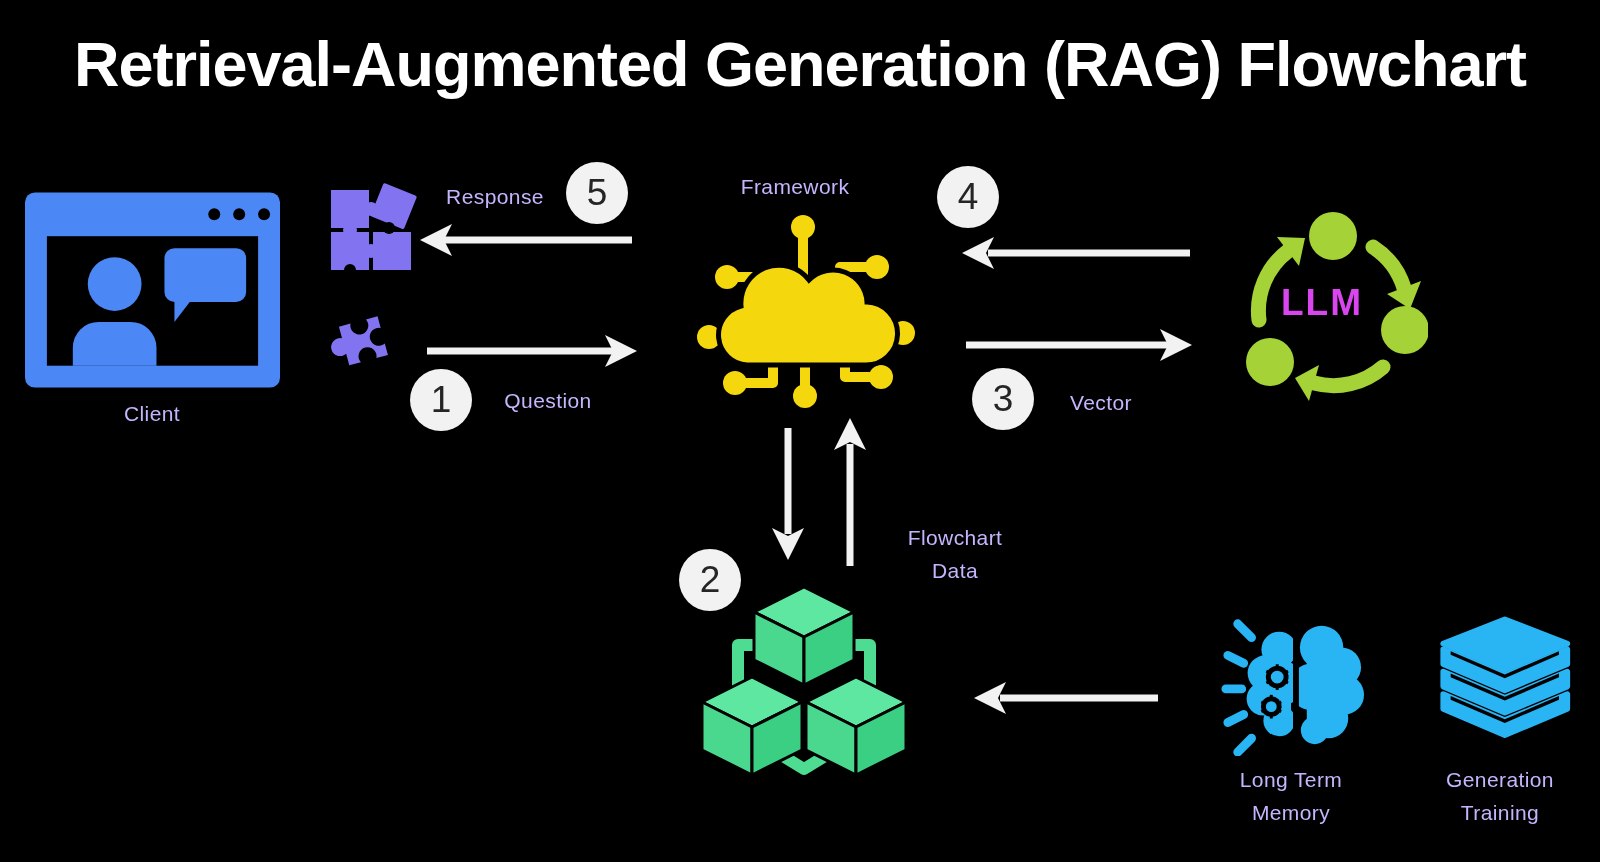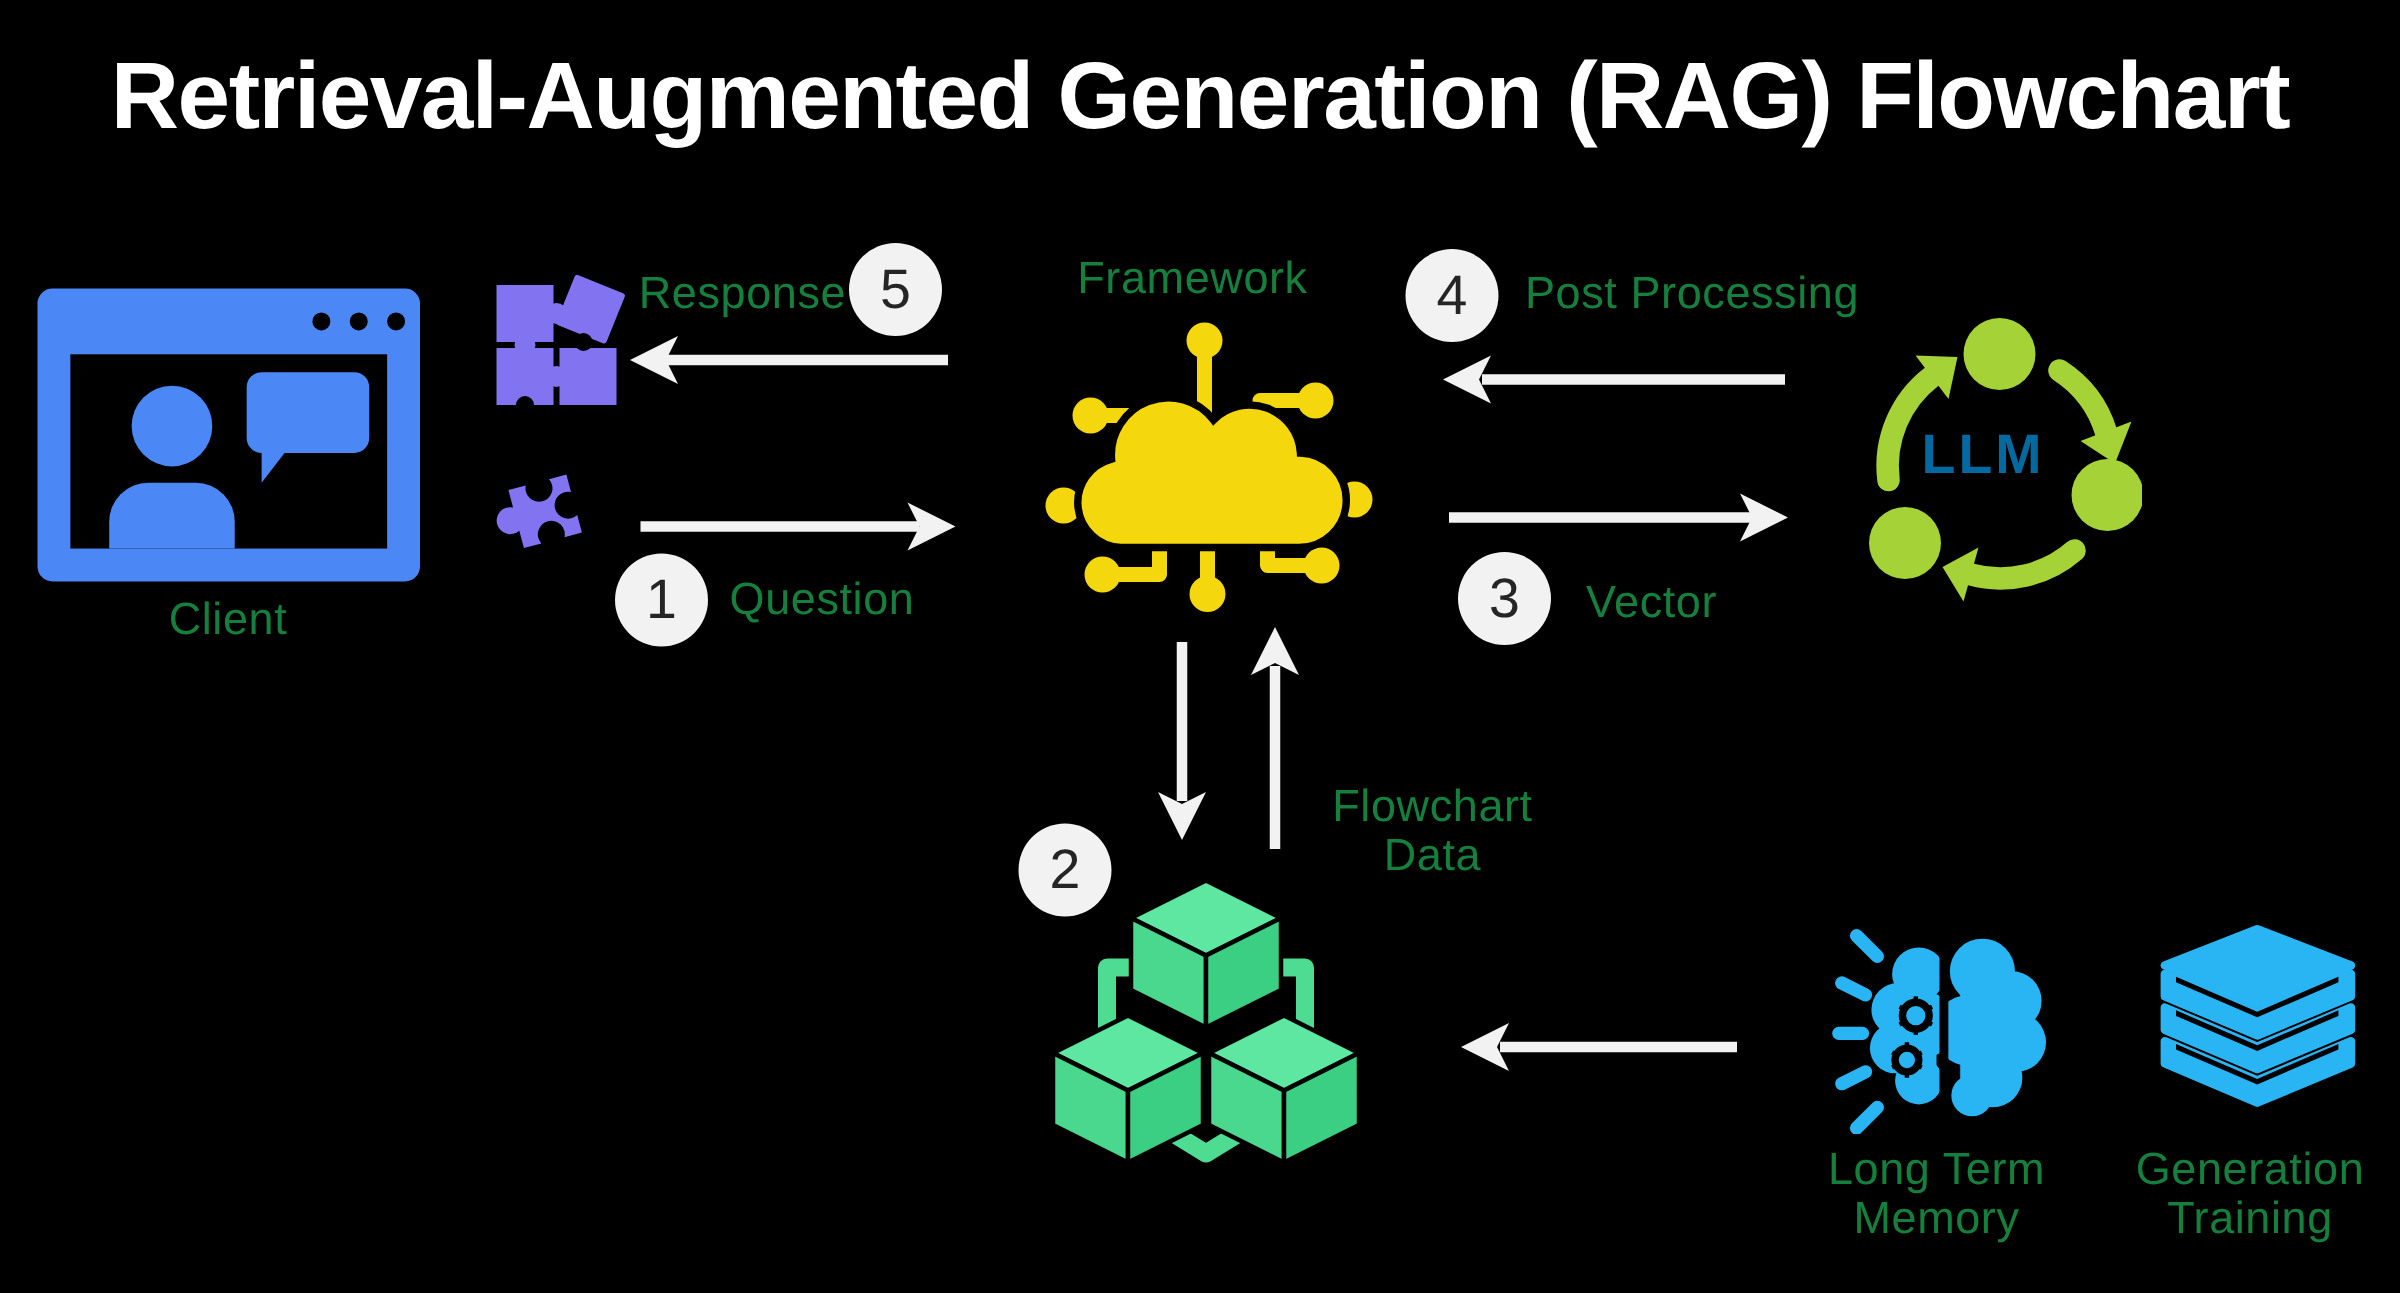--- a/index.html
+++ b/index.html
@@ -1,27 +1,27 @@
 <!DOCTYPE html>
 <html><head>
 <meta charset="utf-8">
 <style>
   html,body{margin:0;padding:0;background:#000;}
   #canvas{position:relative;width:1600px;height:862px;background:#000000;overflow:hidden;
           font-family:"Liberation Sans",sans-serif;}
   .title{position:absolute;left:50%;top:64px;transform:translate(-50%,-50%);
          color:#ffffff;font-size:63px;font-weight:bold;letter-spacing:-1px;white-space:nowrap;
          font-family:"Liberation Sans",sans-serif;}
-  .lbl{position:absolute;transform:translate(-50%,-50%);color:#15803d;font-size:30px;
+  .lbl{position:absolute;transform:translate(-50%,-50%);color:#c4b5fd;font-size:21px;
        letter-spacing:.4px;white-space:nowrap;text-align:center;line-height:33px;}
   .badge{position:absolute;width:62px;height:62px;border-radius:50%;background:#f2f2f2;
          color:#252525;font-size:37px;display:flex;align-items:center;justify-content:center;
          transform:translate(-50%,-50%);}
   .icon,.arrow{position:absolute;display:block;}
-  .llm-text{position:absolute;transform:translate(-50%,-50%);color:#0369a1;
+  .llm-text{position:absolute;transform:translate(-50%,-50%);color:#d946ef;
             font-size:37px;font-weight:bold;letter-spacing:2px;}
   .arrow line{stroke:#f2f2f2;stroke-width:7;}
   .arrow polygon{fill:#f2f2f2;}
 </style>
 </head>
 <body>
 
 <div id="canvas">
 
   <div class="title">Retrieval-Augmented Generation (RAG) Flowchart</div>
@@ -225,21 +225,20 @@
       <polygon points="2,18 34,2 26,18 34,34"></polygon>
   </svg>
 
   <div class="badge" style="left:597px;top:193px">5</div>
   <div class="lbl" style="left:495px;top:196px">Response</div>
 
   <div class="badge" style="left:441px;top:400px">1</div>
   <div class="lbl" style="left:548px;top:400px">Question</div>
 
   <div class="badge" style="left:968px;top:197px">4</div>
-  <div class="lbl" style="left:1128px;top:196px">Post Processing</div>
 
   <div class="badge" style="left:1003px;top:399px">3</div>
   <div class="lbl" style="left:1101px;top:402px">Vector</div>
 
   <div class="badge" style="left:710px;top:580px">2</div>
 
   <div class="lbl" style="left:955px;top:554px">
     <div>Flowchart</div>
     <div>Data</div>
   </div>

